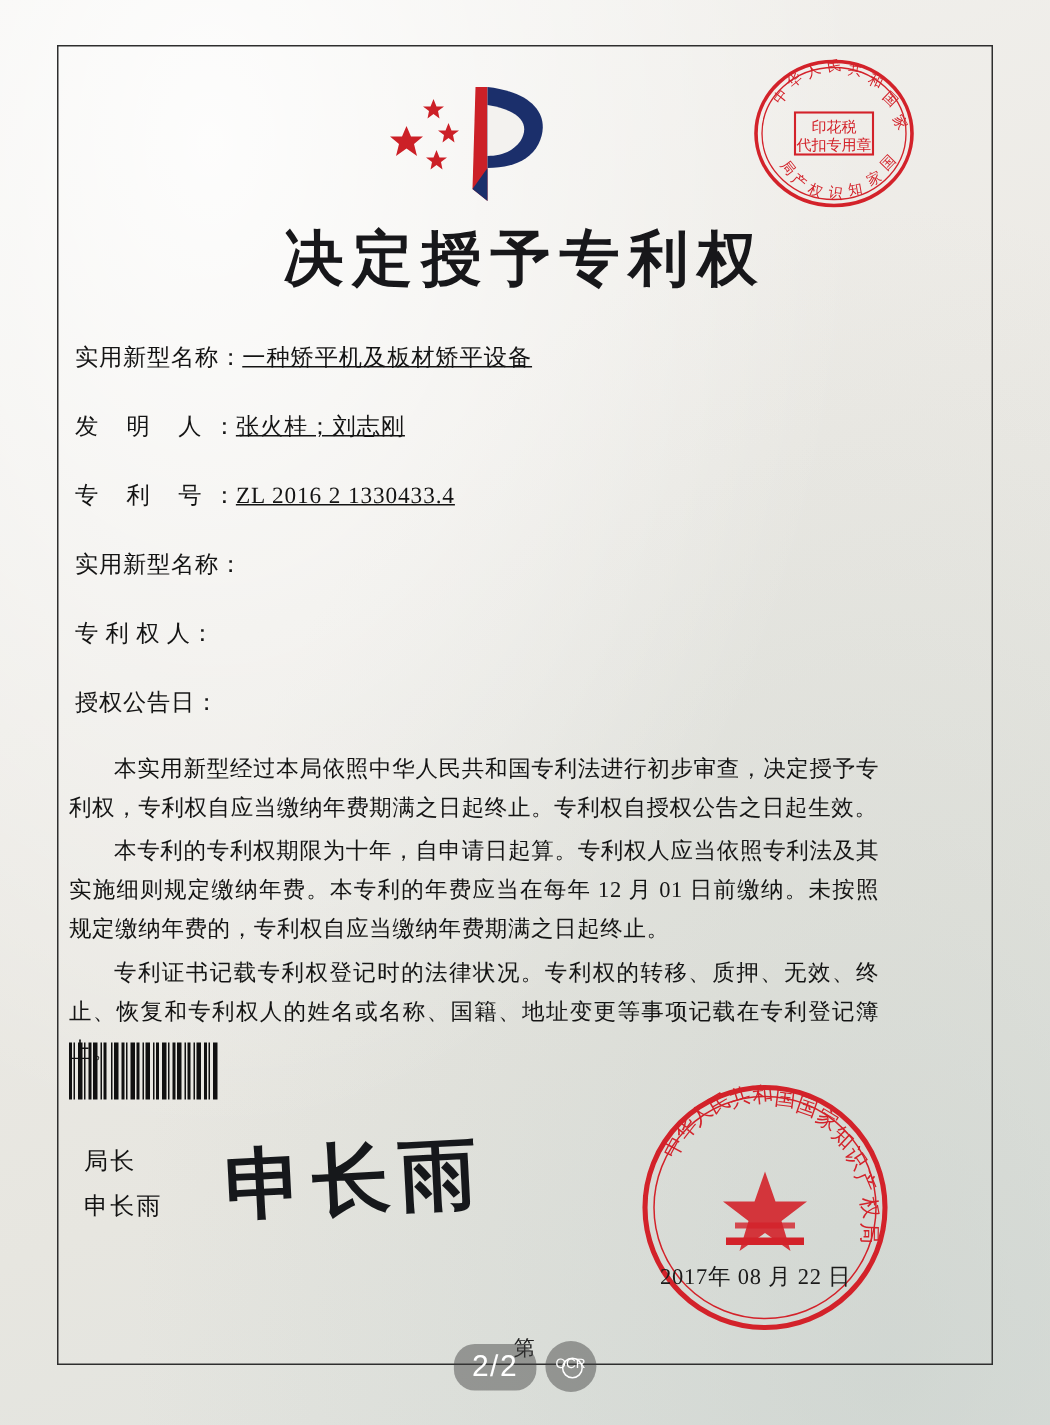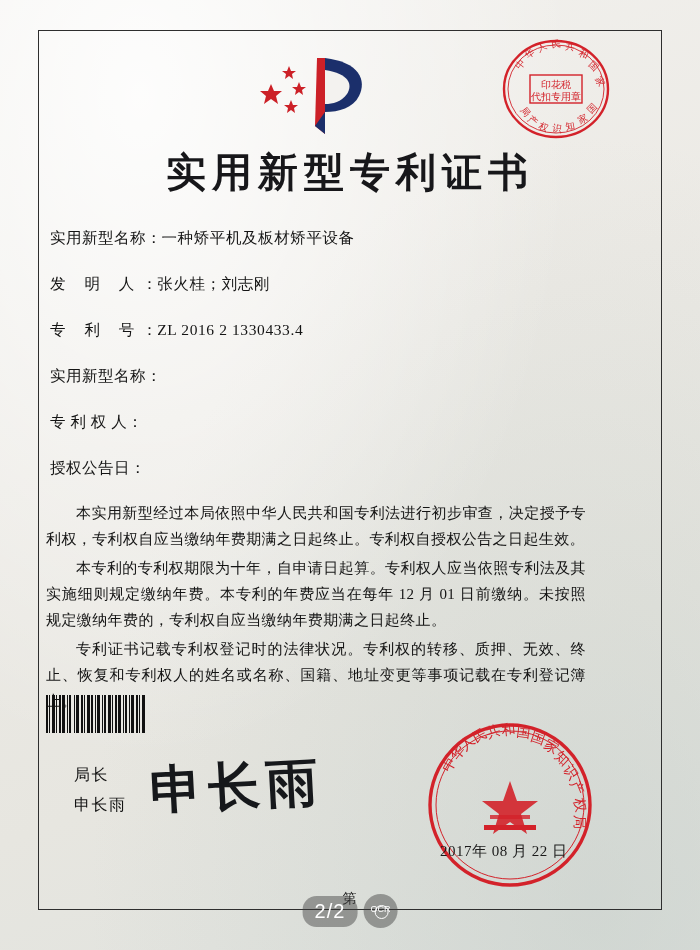--- a/index.html
+++ b/index.html
@@ -104,20 +104,21 @@
   }
   .field-label.spaced {
     letter-spacing: 7.5px;
   }
   .field-sep {
     white-space: pre;
   }
   .field-value {
     white-space: nowrap;
     letter-spacing: 0.6px;
+    text-decoration: underline;
   }
 
   
   .paragraphs {
     position: absolute;
     left: 46px;
     top: 500px;
     width: 540px;
     font-size: 15px;
     line-height: 26px;
@@ -148,21 +149,20 @@
 
   
   .director {
     position: absolute;
     left: 56px;
     top: 760px;
     font-size: 16px;
     line-height: 30px;
     color: #131313;
     letter-spacing: 1.5px;
-    margin-left: 18px;
   }
   .signature {
     position: absolute;
     left: 150px;
     top: 752px;
     font-size: 52px;
     font-family: "DejaVu Serif", "Liberation Serif", serif;
     color: #16181b;
     transform: rotate(-3deg);
     letter-spacing: 6px;
@@ -285,21 +285,21 @@
         <text x="31" y="90" transform="rotate(40 31 90)">产</text>
         <text x="42" y="98" transform="rotate(24 42 98)">权</text>
         <text x="56" y="101" transform="rotate(8 56 101)">识</text>
         <text x="70" y="100" transform="rotate(-10 70 100)">知</text>
         <text x="84" y="94" transform="rotate(-28 84 94)">家</text>
         <text x="95" y="84" transform="rotate(-46 95 84)">国</text>
       </g>
     </svg>
   </div>
 
-  <div class="main-title">实用新型专利证书</div>
+  <div class="main-title">决定授予专利权</div>
 
   <div class="fields">
     <div class="field-row">
       <span class="field-label">实用新型名称</span>
       <span class="field-sep">：</span>
       <span class="field-value">一种矫平机及板材矫平设备</span>
     </div>
     <div class="field-row">
       <span class="field-label spaced">发  明  人</span>
       <span class="field-sep">：</span>

